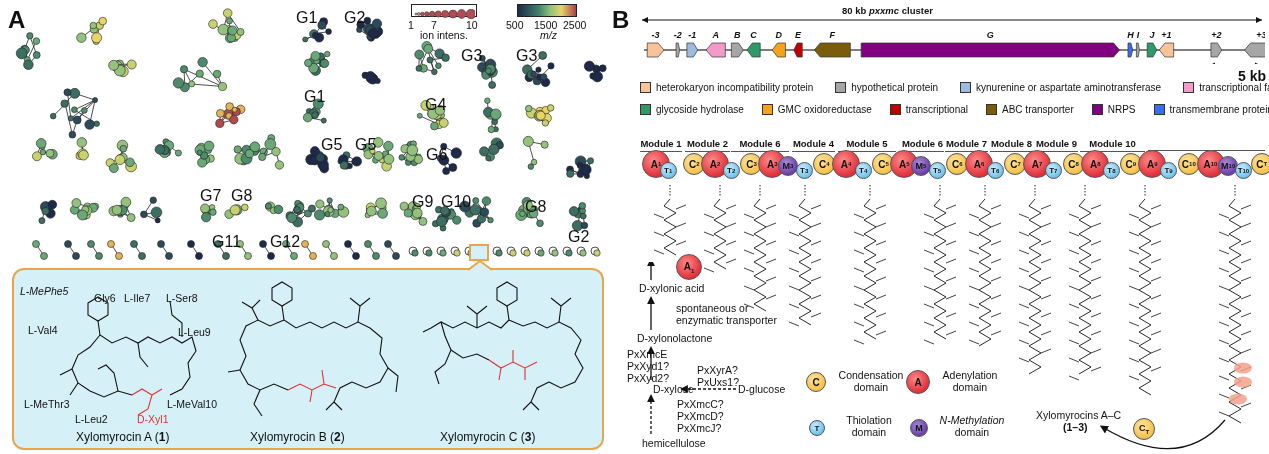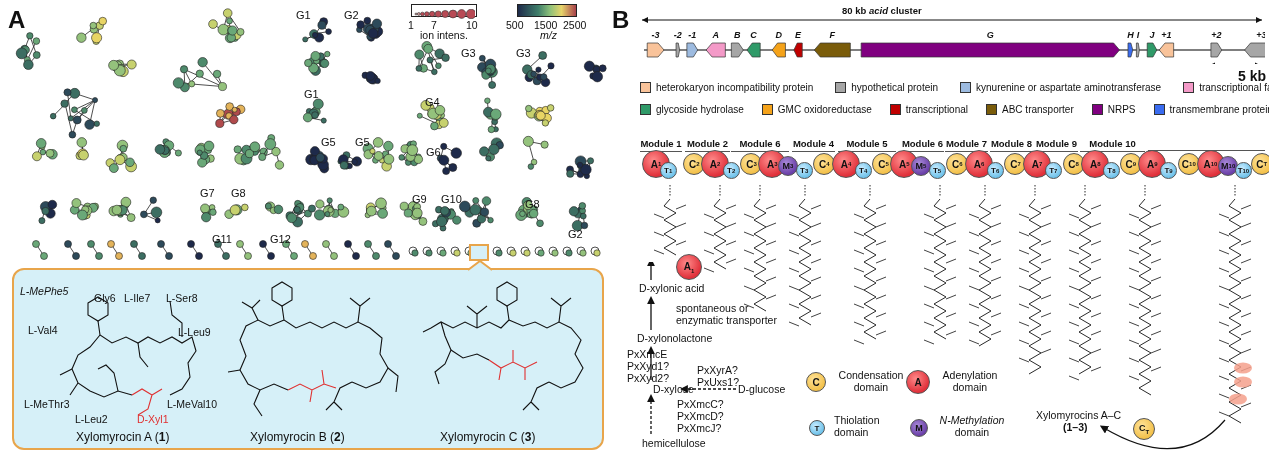--- a/index.html
+++ b/index.html
@@ -1,19 +1,19 @@
 <!DOCTYPE html>
 <html><head>
 <meta charset="utf-8">
 <style>
   * { box-sizing: border-box; margin: 0; padding: 0; }
   body { width: 1269px; height: 454px; background: #fff; font-family: "Liberation Sans", sans-serif; position: relative; overflow: hidden; color: #111; }
   .abs { position: absolute; }
   .panel-letter { font-weight: bold; font-size: 24px; }
-  .glabel { font-size: 11px; color: #111; }
+  .glabel { font-size: 16px; color: #111; }
   svg text { font-family: "Liberation Sans", sans-serif; }
   .legend-row { display: flex; gap: 14px; font-size: 10px; align-items: center; white-space: nowrap; }
   .legend-item { display: flex; align-items: center; gap: 5px; }
   .swatch { width: 11px; height: 11px; border: 1px solid #333; display: inline-block; }
   .module-label { font-size: 9.5px; font-weight: bold; text-align: center; border-bottom: 1.5px solid #555; padding-bottom: 2px; }
   .domain { position: absolute; border-radius: 50%; border: 1px solid #555; display: flex; align-items: center; justify-content: center; font-size: 10px; font-weight: bold; }
   .dom-A { width: 28px; height: 28px; background: radial-gradient(circle at 40% 35%, #ff8a8a, #e0303a 70%); }
   .dom-C { width: 22px; height: 22px; background: radial-gradient(circle at 40% 35%, #ffe39a, #f3c14b 70%); }
   .dom-T { width: 17px; height: 17px; background: radial-gradient(circle at 40% 35%, #c9ecff, #6fc2ea 70%); font-size: 8px; }
   .dom-M { width: 20px; height: 20px; background: radial-gradient(circle at 40% 35%, #a98bd8, #6a3fa8 70%); font-size: 9px; }
@@ -1049,21 +1049,21 @@
     <path d="M144 102 L132 108 L126 122 L118 130 M126 122 L134 130"></path>
   </g>
   <g stroke="#e03030" stroke-width="1.1" fill="none">
     <path d="M84 80 L96 88 L108 82 L120 88 L132 82 M96 88 L94 100 M108 82 L108 70 M120 88 L120 100"></path>
   </g>
 </svg>
 <div class="abs cmpd-label" style="left:440px;top:430px;"><span>Xylomyrocin C</span> (<b>3</b>)</div>
 
 <div class="abs panel-letter" style="left:612px;top:6px;">B</div>
 
-<div class="abs" style="left:842px;top:5px;font-size:9.5px;font-weight:bold;" id="cluster-title"><span>80 </span><span>kb </span><span style="font-style: italic;">acid </span><span>cluster</span></div>
+<div class="abs" style="left:842px;top:5px;font-size:9.5px;font-weight:bold;" id="cluster-title"><span>80 </span><span>kb </span><span style="font-style: italic;">pxxmc </span><span>cluster</span></div>
 
 <svg class="abs" style="left:640px;top:14px;" width="625" height="50" id="gene-svg">
     <line x1="2" y1="6" x2="622" y2="6" stroke="#111" stroke-width="1"></line>
     <path d="M2 6 L8 3 L8 9 Z" fill="#111"></path>
     <path d="M622 6 L616 3 L616 9 Z" fill="#111"></path>
     <line x1="4" y1="36" x2="622" y2="36" stroke="#555" stroke-width="1.3"></line>
     <path d="M7.211538461538462 29 L18.03846153846154 29 L24.03846153846154 36 L18.03846153846154 43 L7.211538461538462 43 Z" fill="#f9c39a" stroke="#333" stroke-width="0.7"></path>
     <text x="15.625" y="24" text-anchor="middle" font-size="9" font-weight="bold" font-style="italic" fill="#111">-3</text>
     <path d="M36.05769230769231 29 L38.22115384615385 29 L39.66346153846154 36 L38.22115384615385 43 L36.05769230769231 43 Z" fill="#a6a6a6" stroke="#333" stroke-width="0.7"></path>
     <text x="37.86057692307692" y="24" text-anchor="middle" font-size="9" font-weight="bold" font-style="italic" fill="#111">-2</text>
@@ -1437,21 +1437,21 @@
 <div class="abs" style="left:906px;top:370px;">
   <div class="domain dom-A" style="position:relative;width:24px;height:24px;">A</div>
 </div>
 <div class="abs small" style="left:938px;top:369px;text-align:center;width:64px;">
     <div>Adenylation</div>
     <div>domain</div>
   </div>
 <div class="abs" style="left:809px;top:420px;">
   <div class="domain dom-T" style="position:relative;width:16px;height:16px;">T</div>
 </div>
-<div class="abs small" style="left:834px;top:414px;text-align:left;width:70px;">
+<div class="abs small" style="left:834px;top:414px;text-align:center;width:70px;">
     <div>Thiolation</div>
     <div>domain</div>
   </div>
 <div class="abs" style="left:910px;top:419px;">
   <div class="domain dom-M" style="position:relative;width:18px;height:18px;color:#111;">M</div>
 </div>
 <div class="abs small" style="left:934px;top:414px;text-align:center;width:76px;">
     <div style="font-style:italic;">N-Methylation</div>
     <div>domain</div>
   </div>

